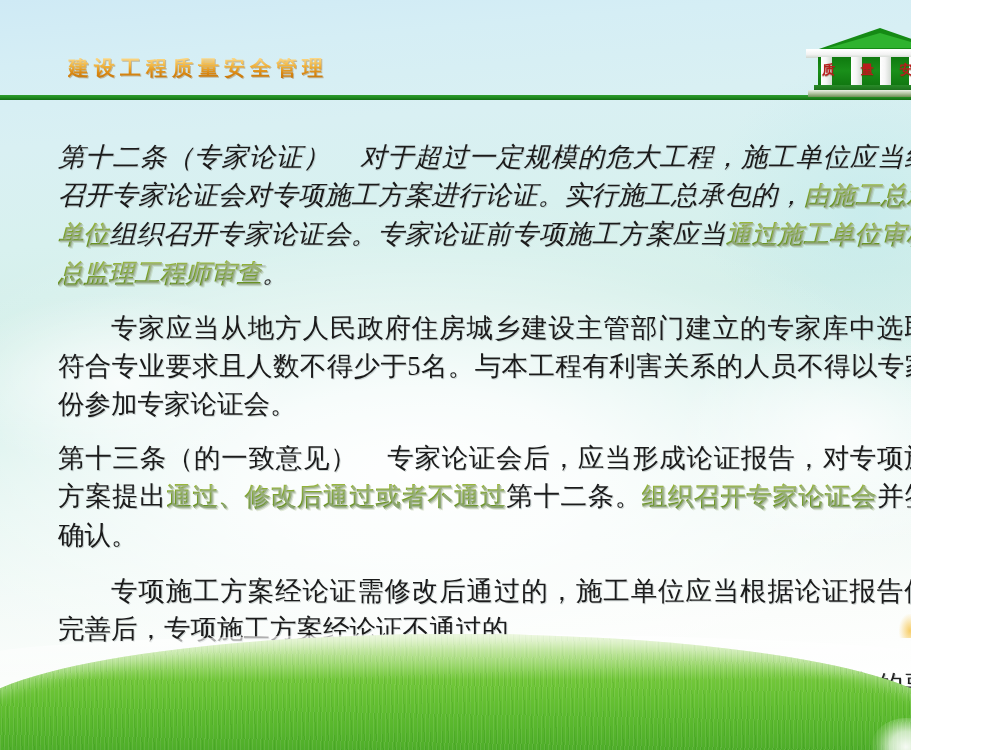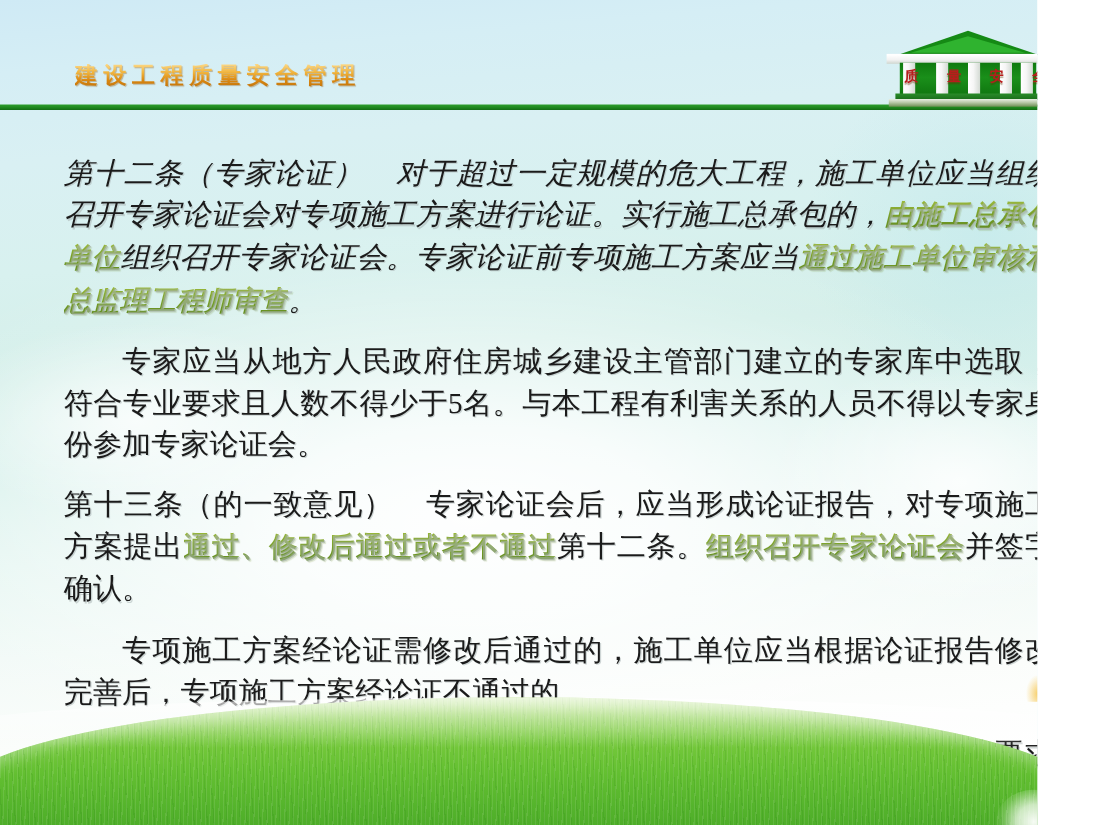--- a/index.html
+++ b/index.html
@@ -12,21 +12,20 @@
     overflow: hidden;
     font-family: "Liberation Serif", "DejaVu Serif", serif;
   }
 
   #slide {
     position: relative;
     width: 911px;
     height: 750px;
     overflow: hidden;
     background: #eaf7f7;
-    padding-left: 32px;
   }
 
   
   .bg-sky {
     position: absolute;
     inset: 0;
     background: linear-gradient(175deg,
         #cfeaf5 0%,
         #d5eef5 8%,
         #d9f0f3 18%,

